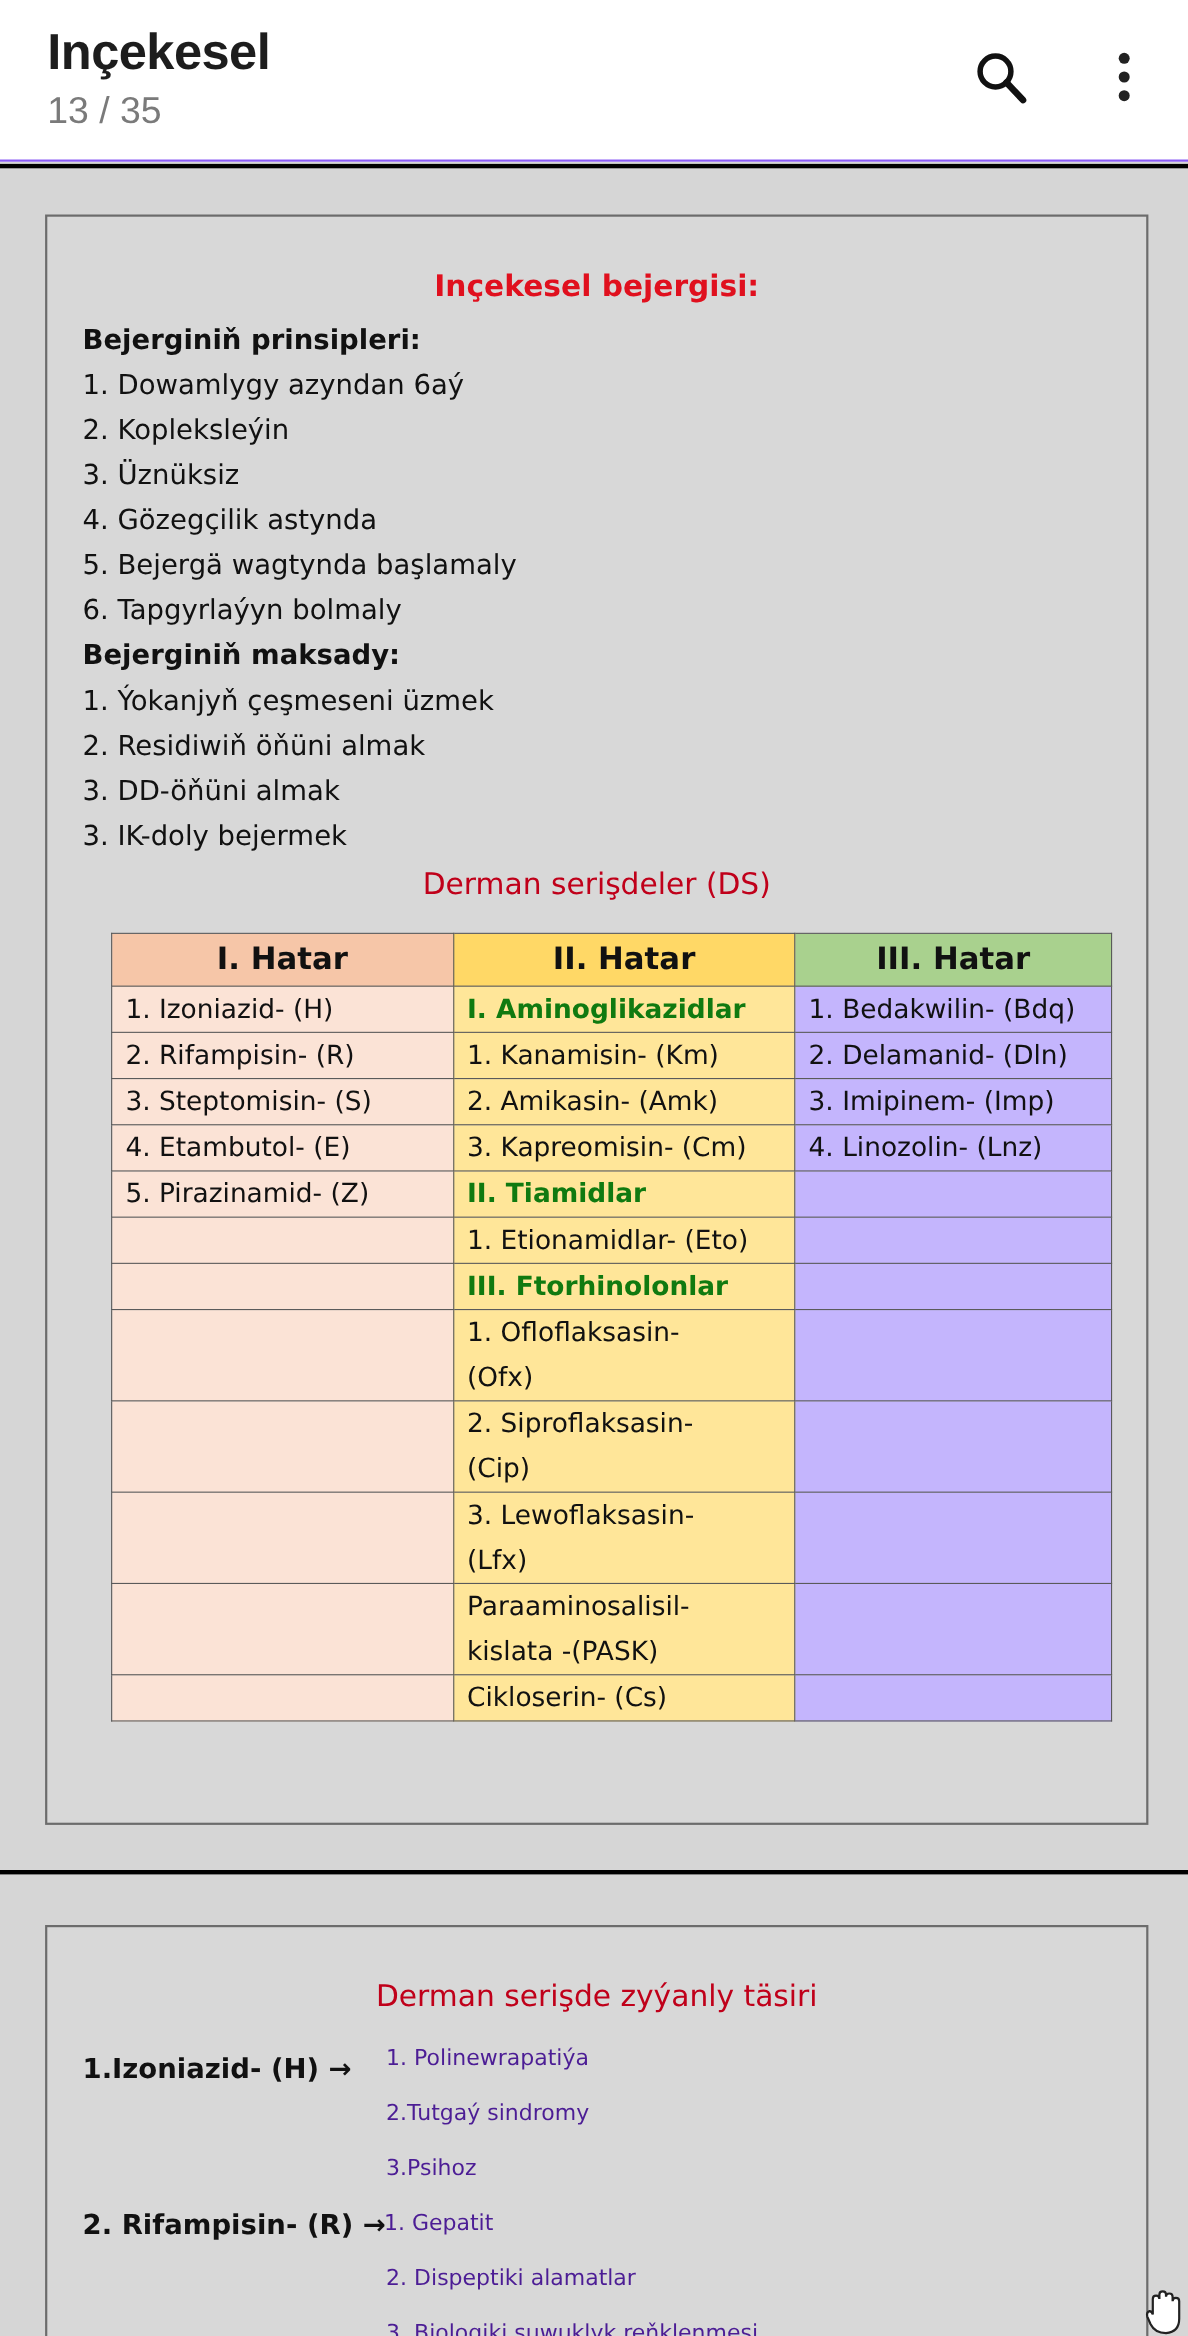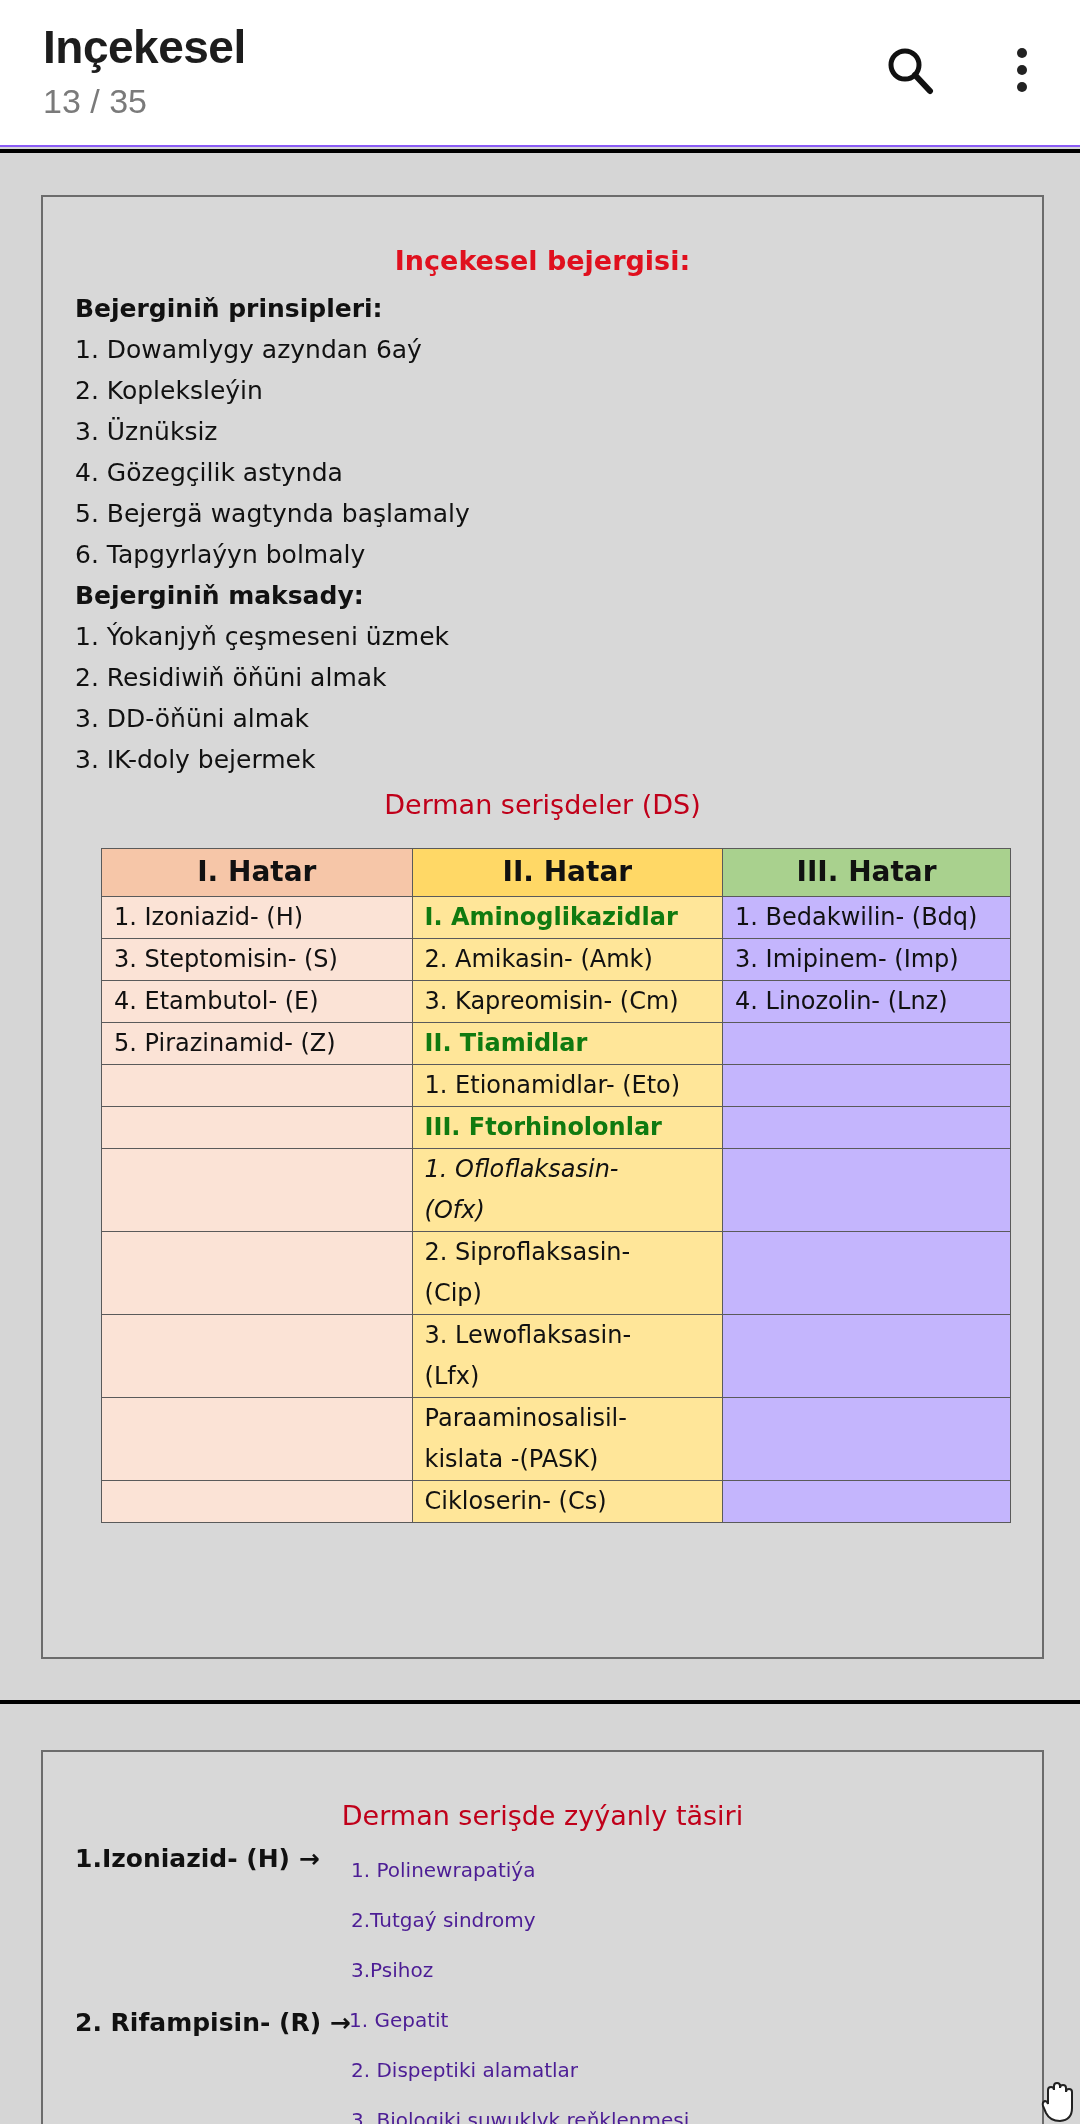--- a/index.html
+++ b/index.html
@@ -108,20 +108,25 @@
       <th class="c1h">I. Hatar</th>
       <th class="c2h">II. Hatar</th>
       <th class="c3h">III. Hatar</th>
     </tr>
     <tr>
       <td class="c1">1. Izoniazid- (H)</td>
       <td class="c2 green">I. Aminoglikazidlar</td>
       <td class="c3">1.  Bedakwilin- (Bdq)</td>
     </tr>
     <tr>
+      <td class="c1">2. Rifampisin- (R)</td>
+      <td class="c2">1. Kanamisin- (Km)</td>
+      <td class="c3">2.  Delamanid- (Dln)</td>
+    </tr>
+    <tr>
       <td class="c1">3. Steptomisin- (S)</td>
       <td class="c2">2. Amikasin- (Amk)</td>
       <td class="c3">3.  Imipinem- (Imp)</td>
     </tr>
     <tr>
       <td class="c1">4. Etambutol- (E)</td>
       <td class="c2">3. Kapreomisin- (Cm)</td>
       <td class="c3">4.  Linozolin- (Lnz)</td>
     </tr>
     <tr>
@@ -134,21 +139,21 @@
       <td class="c2">1. Etionamidlar- (Eto)</td>
       <td class="c3"></td>
     </tr>
     <tr>
       <td class="c1"></td>
       <td class="c2 green">III. Ftorhinolonlar</td>
       <td class="c3"></td>
     </tr>
     <tr>
       <td class="c1"></td>
-      <td class="c2" style="padding-right:60px;font-style:italic;">1. Ofloflaksasin- (Ofx)</td>
+      <td class="c2" style="padding-right:60px;">1. Ofloflaksasin- (Ofx)</td>
       <td class="c3"></td>
     </tr>
     <tr>
       <td class="c1"></td>
       <td class="c2" style="padding-right:60px;">2. Siproflaksasin- (Cip)</td>
       <td class="c3"></td>
     </tr>
     <tr>
       <td class="c1"></td>
       <td class="c2" style="padding-right:60px;">3. Lewoflaksasin- (Lfx)</td>
@@ -166,21 +171,21 @@
     </tr>
   </tbody>
     </table>
 </div>
 
 <div class="sep"></div>
 
 <div class="page page2 comic">
   <div class="red-title dark-red" style="top:48px;">Derman serişde zyýanly täsiri</div>
 
-  <div class="effect-drug" style="top:92px;">1.Izoniazid- (H) →</div>
+  <div class="effect-drug" style="top:114px;">1.Izoniazid- (H) →</div>
   <div class="effect-item" style="left:308px; top:106px;">1. Polinewrapatiýa</div>
   <div class="effect-item" style="left:308px; top:156px;">2.Tutgaý sindromy</div>
   <div class="effect-item" style="left:308px; top:206px;">3.Psihoz</div>
 
   <div class="effect-drug" style="top:256px;">2. Rifampisin- (R) →</div>
   <div class="effect-item" style="left:306px; top:256px;">1. Gepatit</div>
   <div class="effect-item" style="left:308px; top:306px;">2. Dispeptiki alamatlar</div>
   <div class="effect-item" style="left:308px; top:356px;">3. Biologiki suwuklyk reňklenmesi</div>
 </div>
 

